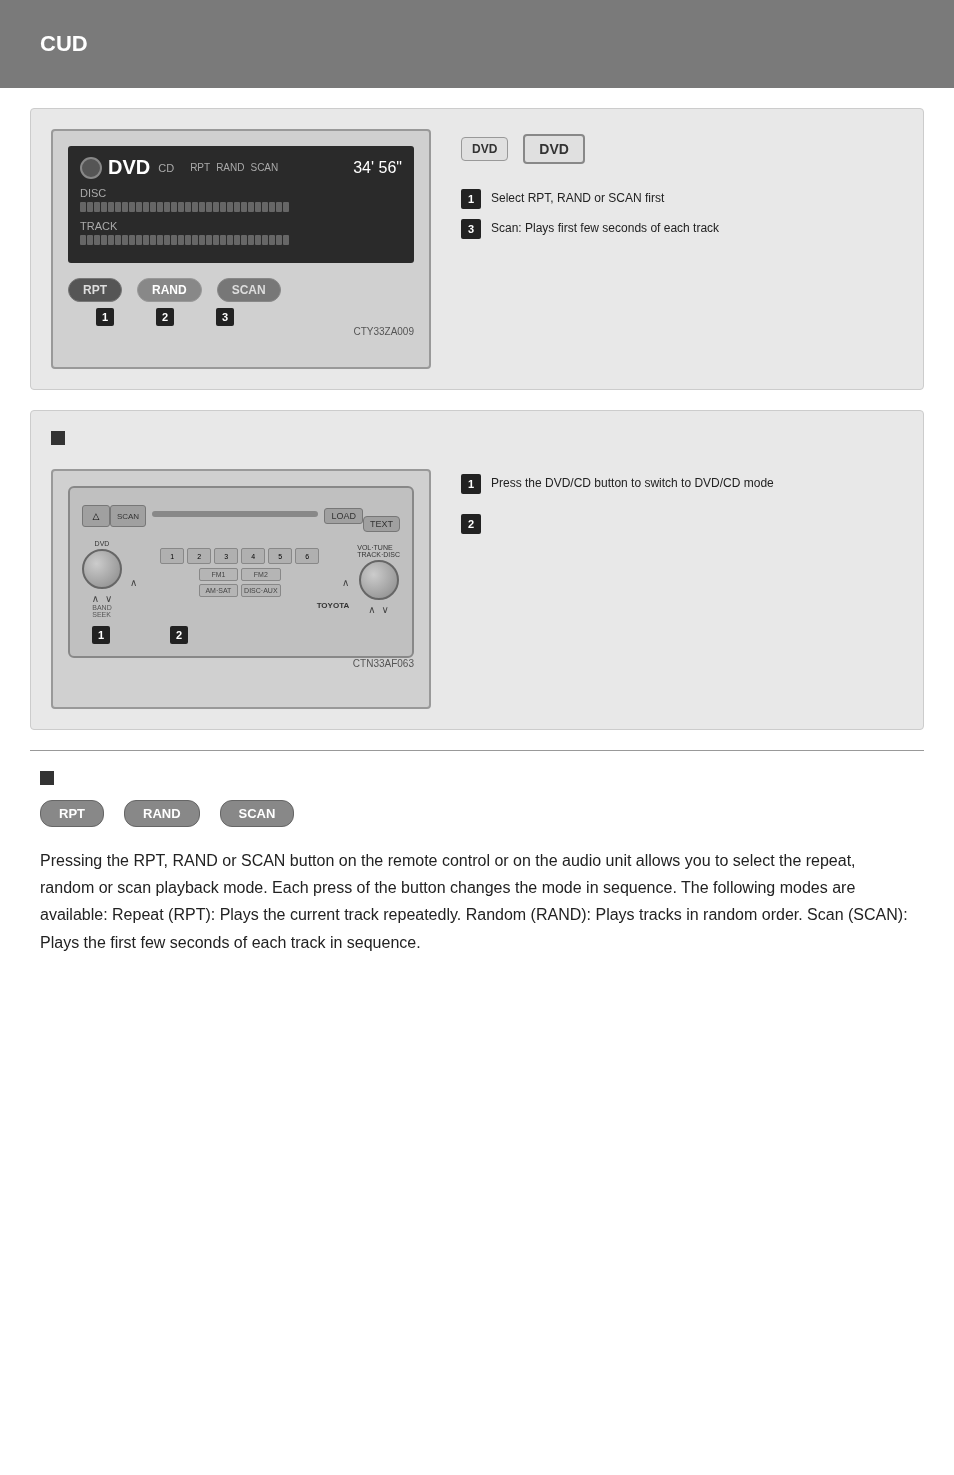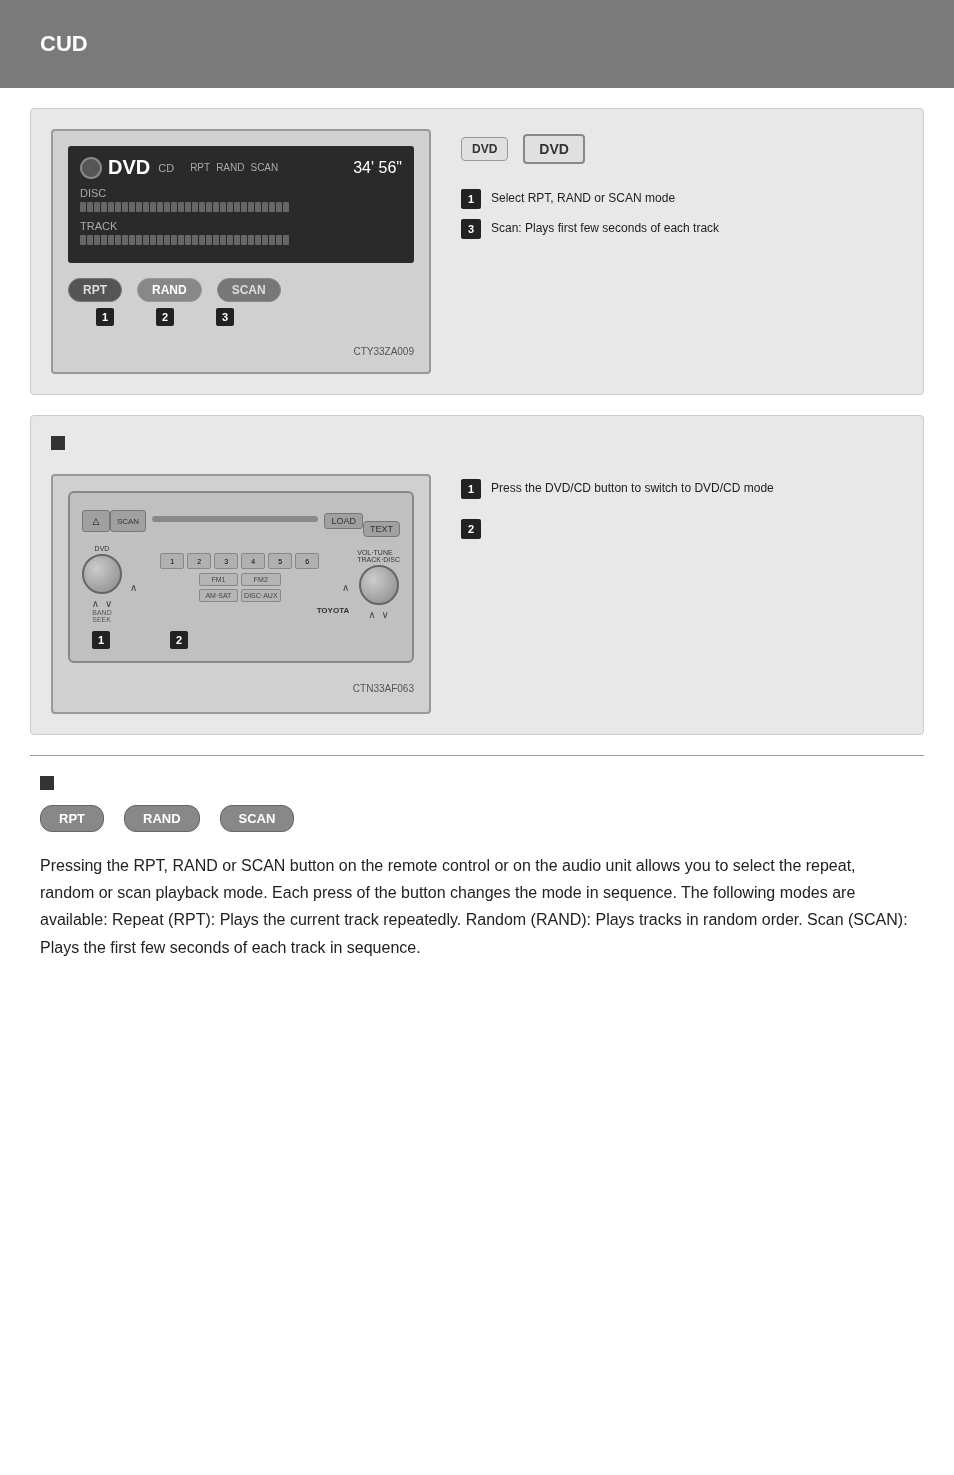--- a/index.html
+++ b/index.html
@@ -181,21 +181,21 @@
       display: inline-flex;
       align-items: center;
       justify-content: center;
       border-radius: 2px;
     }
 
     .diagram-caption {
       font-size: 10px;
       color: #555;
       text-align: right;
-      margin-top: 20px;
+      margin-top: 0;
     }
 
     
     .diagram-annotations {
       flex: 1;
       display: flex;
       flex-direction: column;
       gap: 10px;
       padding-top: 5px;
     }
@@ -628,21 +628,21 @@
 
     <div class="diagram-annotations">
 
       <div class="dvd-button-illustrations">
         <div class="dvd-small-btn">DVD</div>
         <div class="dvd-large-btn">DVD</div>
       </div>
 
       <div class="annotation-row">
         <span class="annotation-badge">1</span>
-        <span class="annotation-text">Select RPT, RAND or SCAN mode</span>
+        <span class="annotation-text">Select RPT, RAND or SCAN first</span>
       </div>
 
       <div class="annotation-row">
         <span class="annotation-badge">3</span>
         <span class="annotation-text">Scan: Plays first few seconds of each track</span>
       </div>
     </div>
   </div>
 
   <div class="diagram-section">

